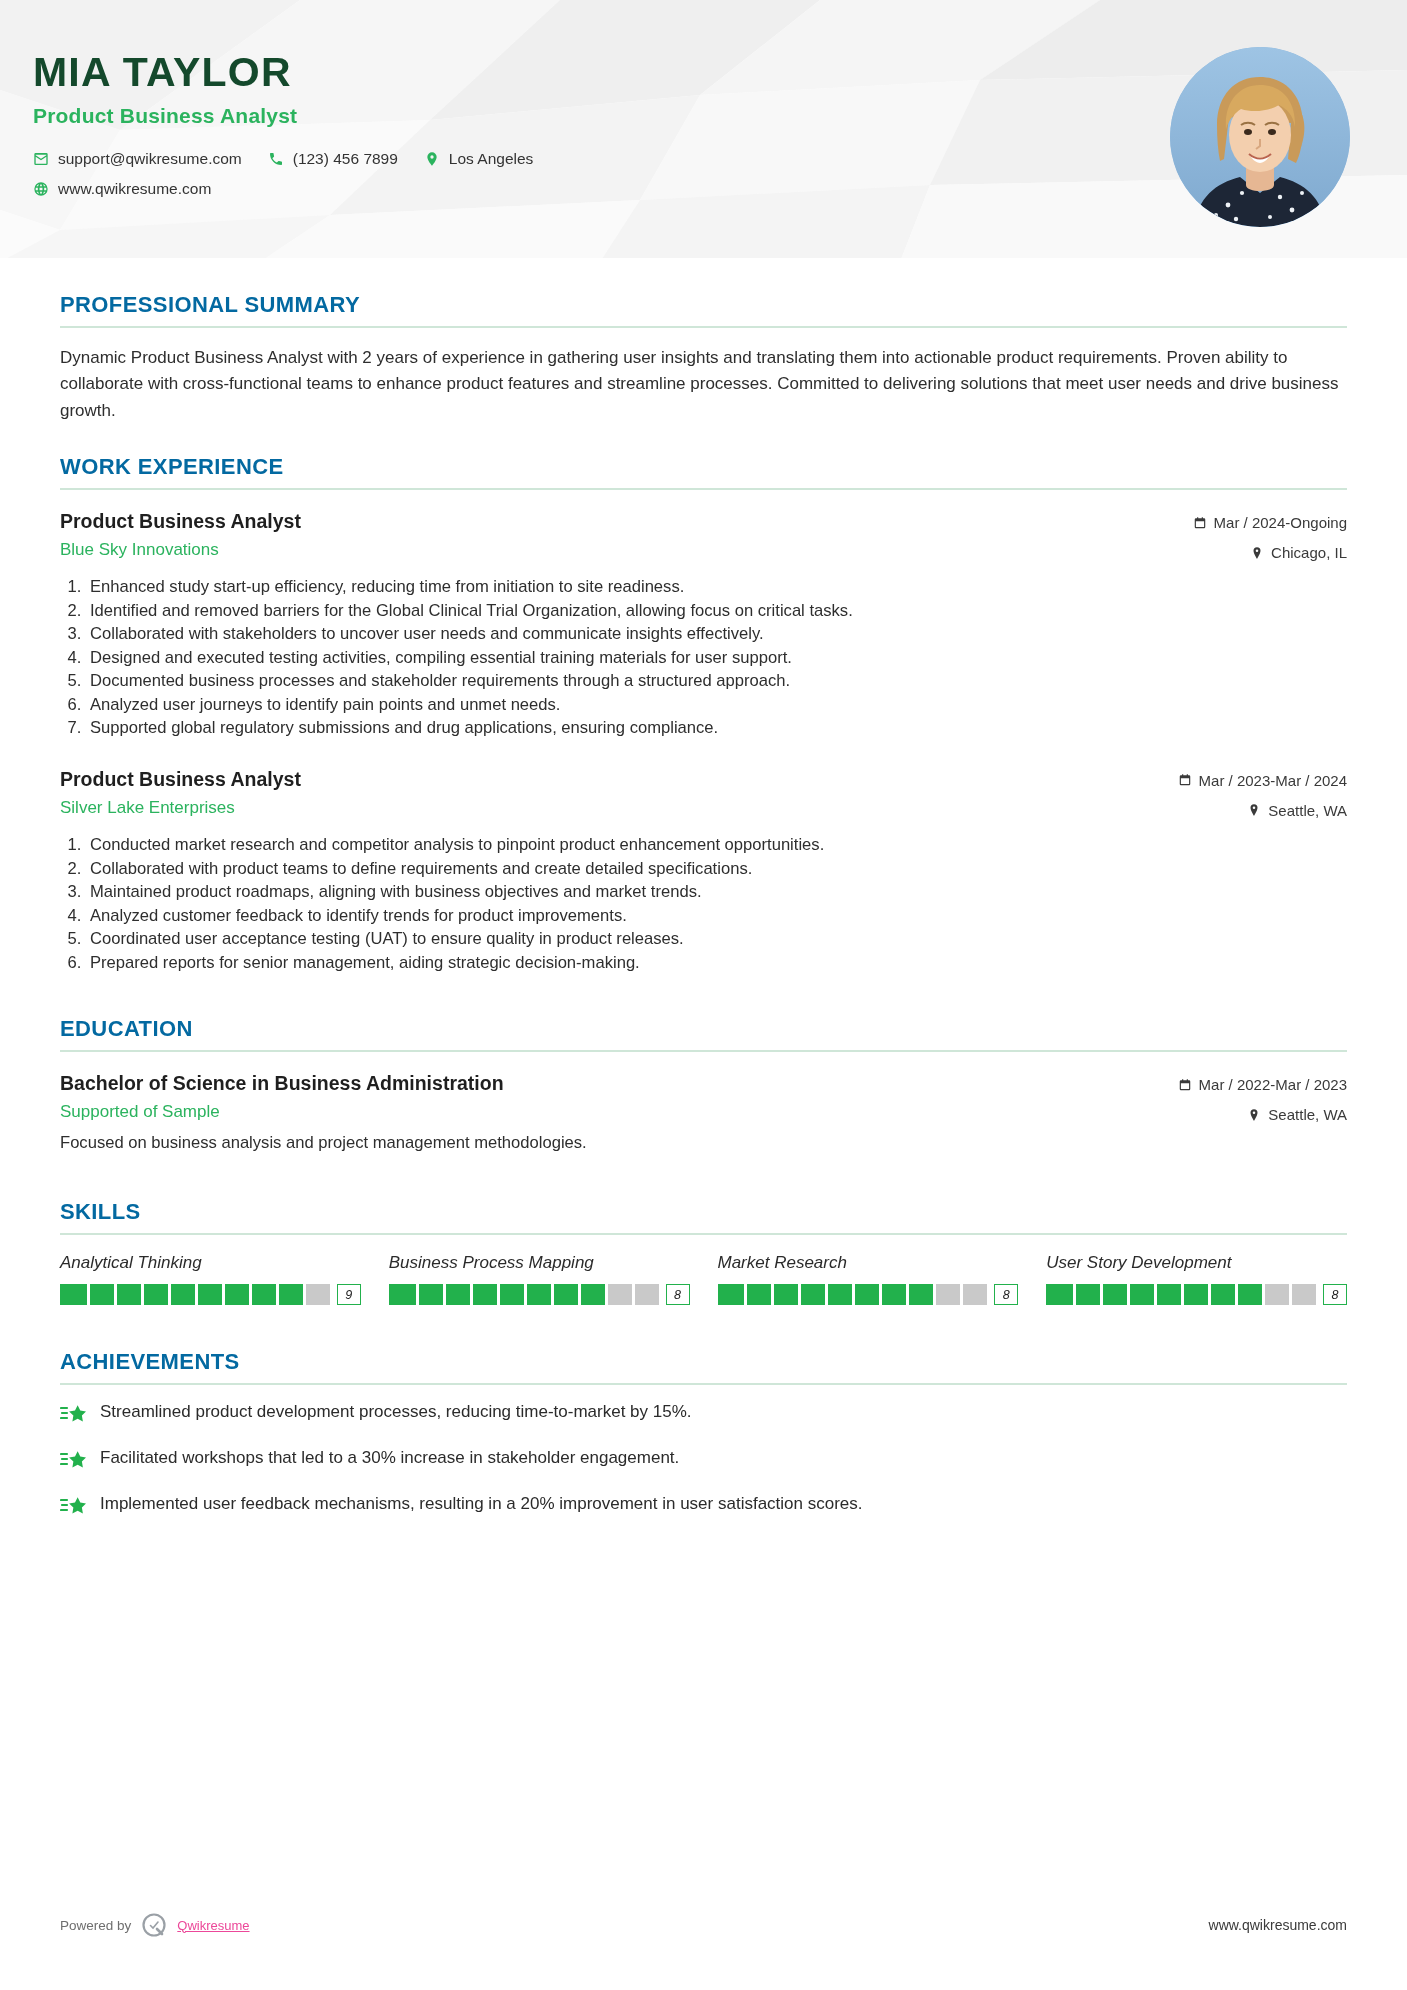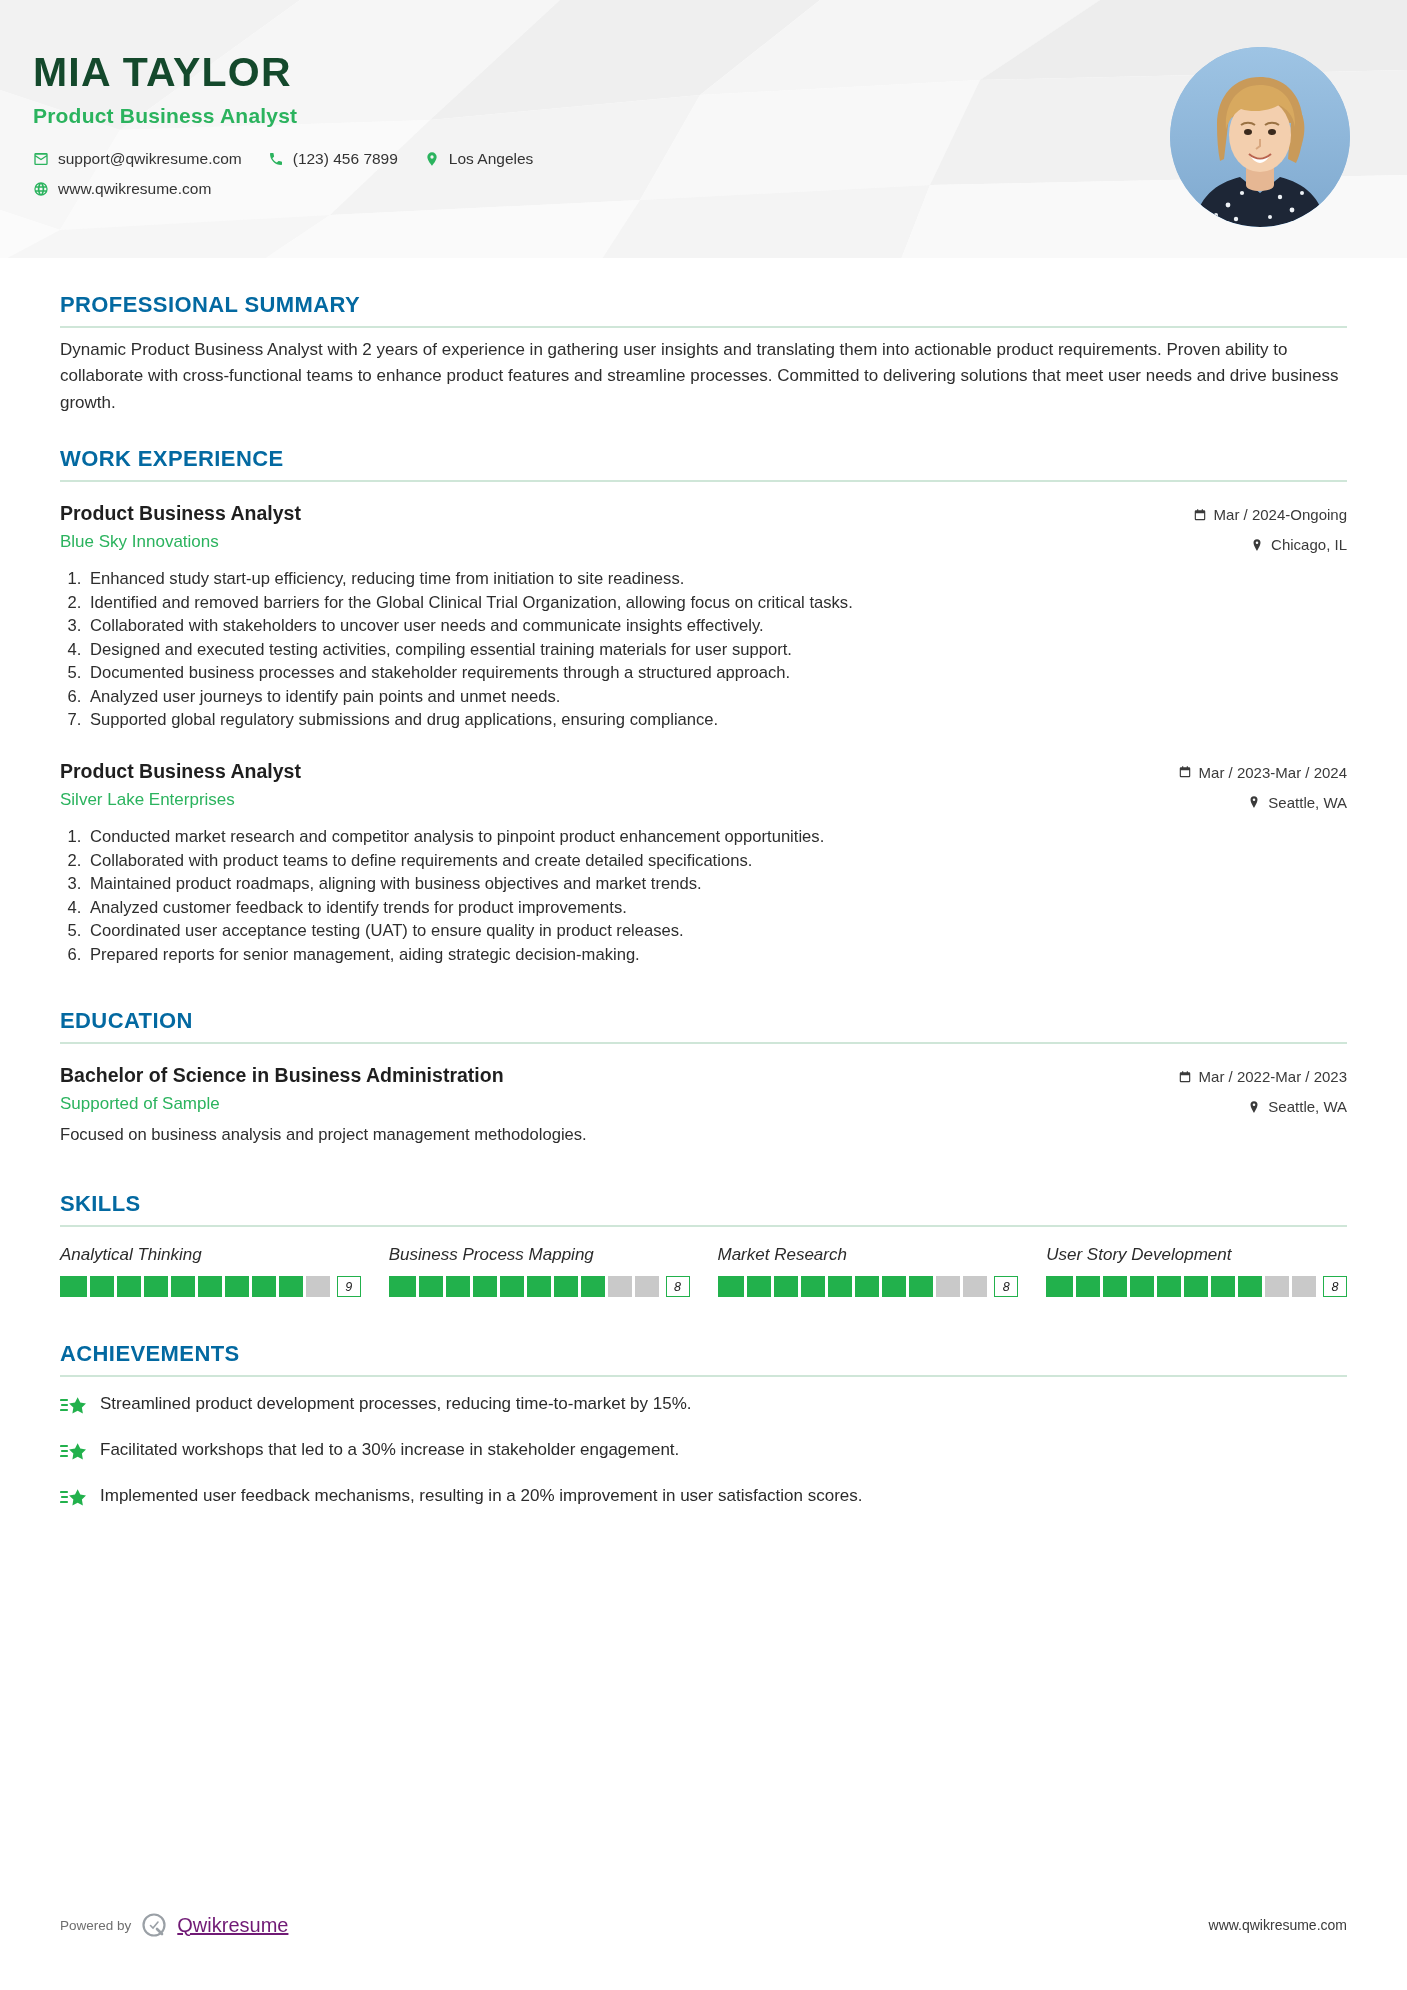--- a/index.html
+++ b/index.html
@@ -91,21 +91,21 @@
     color: #0369a1;
     letter-spacing: .4px;
   }
   .rule {
     margin-top: 8px;
     height: 2px;
     background: #cfe6d8;
   }
 
   .para {
-    margin-top: 9px;
+    margin-top: 17px;
     font-size: 17px;
     line-height: 1.55;
     color: #2e2e2e;
   }
 
   
   .entry { margin-top: 20px; }
   .entry-head {
     display: flex;
     justify-content: space-between;
@@ -219,22 +219,22 @@
     display: flex;
     align-items: center;
     justify-content: space-between;
     font-size: 13.5px;
     color: #6e6e6e;
   }
   .footer-left { display: flex; align-items: center; gap: 10px; }
   .brand-mark { width: 26px; height: 26px; }
   .brand-mark svg { display: block; width: 26px; height: 26px; }
   .brand-name {
-    font-size: 20px;
-    color: #701a75;
+    font-size: 13px;
+    color: #ec4899;
     text-decoration: underline;
   }
   .footer-right { color: #3a3a3a; font-size: 14px; }
 </style>
 </head>
 <body>
 
 <div class="page">
 
   <div class="header">

